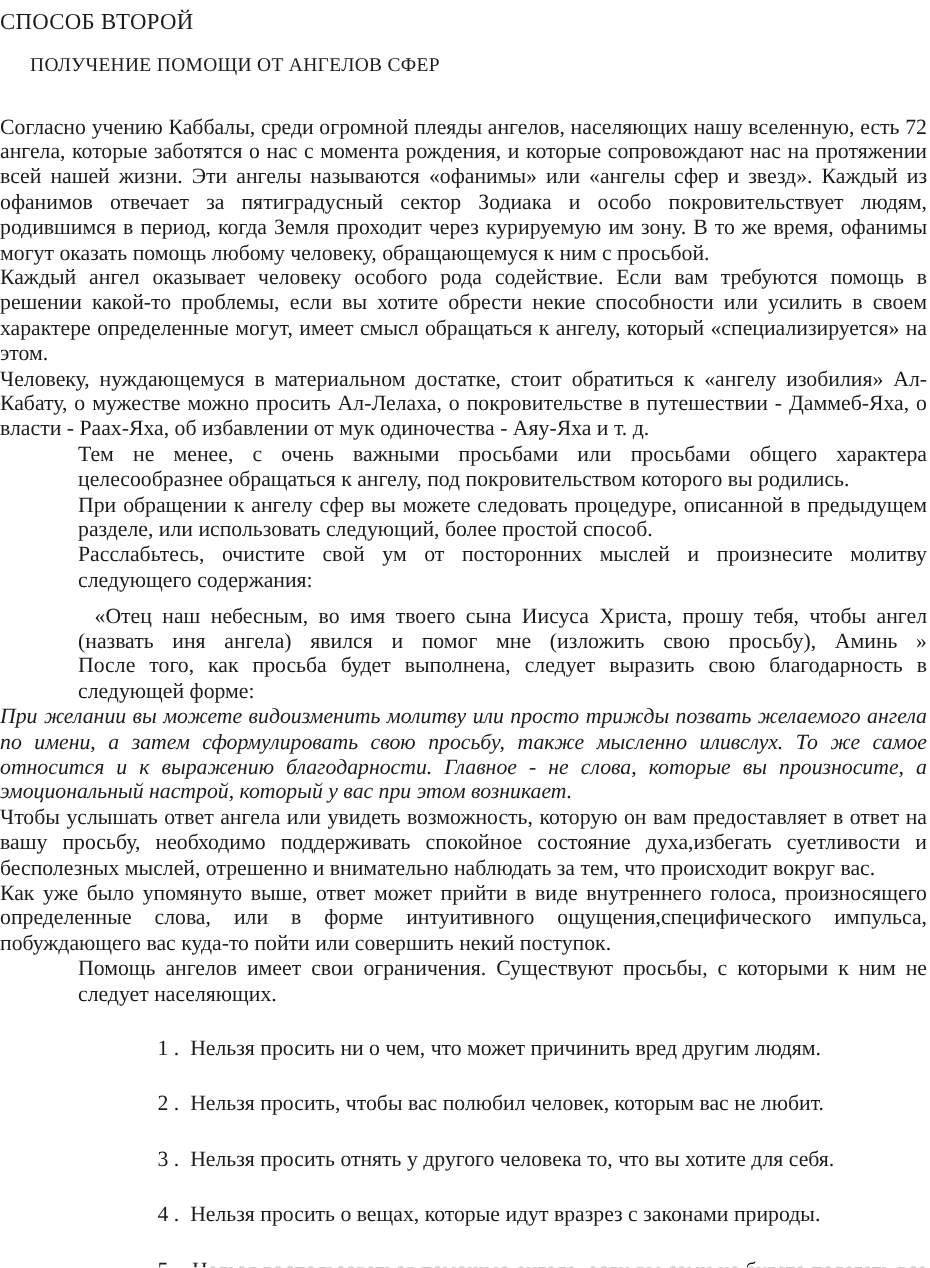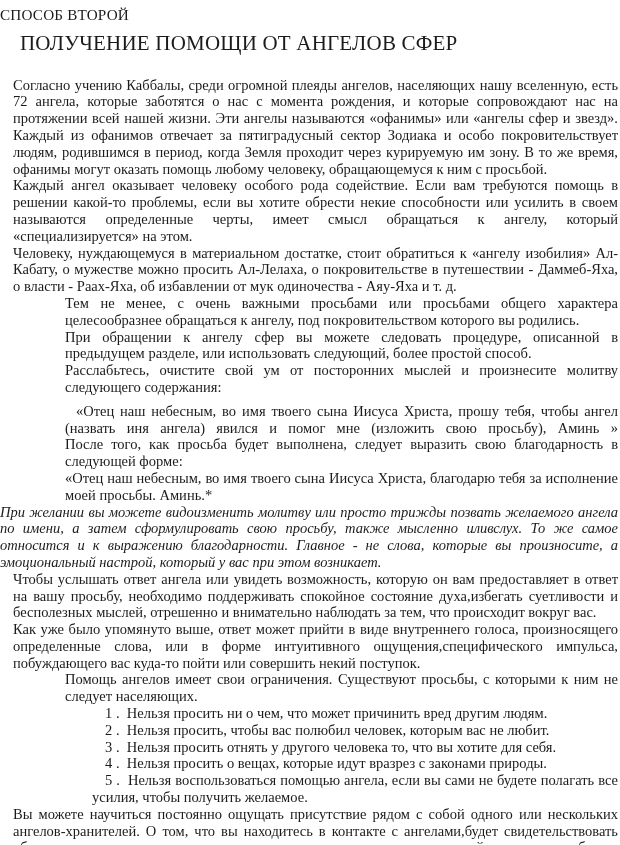--- a/index.html
+++ b/index.html
@@ -15,55 +15,54 @@
     line-height:16.8px;
     color:#1b1b1b;
   }
   .h1{
     font-size:15.2px;
     margin:0 0 0 0;
     letter-spacing:0.2px;
     white-space:nowrap;
   }
   .h2{
-    font-size:21px;
+    font-size:13px;
     margin:11px 0 0 20px;
     letter-spacing:0.2px;
     white-space:nowrap;
   }
   .doc-body{margin-top:25px;}
   .para{
     margin:0;
     text-align:justify;
   }
   .ind-0{margin-left:0;font-style:italic;}
-  .ind-1{margin-left:13px;}
-  .ind-2{margin-left:65px;}
-  .ind-list{margin-left:92px;text-indent:13px;}
+  .ind-1{margin-left:0;}
+  .ind-2{margin-left:52px;}
+  .ind-list{margin-left:92px;text-indent:13px;margin-top:20px;}
   .first-ind{text-indent:11px;}
   .gap-top{margin-top:7px;}
   .jl{text-align-last:justify;}
   .it{}
 </style>
 </head>
 <body>
 
 <div class="page">
   <div class="h1">СПОСОБ ВТОРОЙ</div>
   <div class="h2">ПОЛУЧЕНИЕ ПОМОЩИ ОТ АНГЕЛОВ СФЕР</div>
   <div class="doc-body">
       <p class="para ind-1"><span>Согласно учению Каббалы, среди огромной плеяды ангелов, населяющих нашу вселенную, есть 72 ангела, которые заботятся о нас с момента рождения, и которые сопровождают нас на протяжении всей нашей жизни. Эти ангелы называются «офанимы» или «ангелы сфер и звезд». Каждый из офанимов отвечает за пятиградусный сектор Зодиака и особо покровительствует людям, родившимся в период, когда Земля проходит через курируемую им зону. В то же время, офанимы могут оказать помощь любому человеку, обращающемуся к ним с просьбой.</span></p>
-      <p class="para ind-1"><span>Каждый ангел оказывает человеку особого рода содействие. Если вам требуются помощь в решении какой-то проблемы, если вы хотите обрести некие способности или усилить в своем называются определенные черты, имеет смысл обращаться к ангелу, который «специализируется» на этом.</span></p>
+      <p class="para ind-1"><span>Каждый ангел оказывает человеку особого рода содействие. Если вам требуются помощь в решении какой-то проблемы, если вы хотите обрести некие способности или усилить в своем характере определенные могут, имеет смысл обращаться к ангелу, который «специализируется» на этом.</span></p>
       <p class="para ind-1"><span>Человеку, нуждающемуся в материальном достатке, стоит обратиться к «ангелу изобилия» Ал-Кабату, о мужестве можно просить Ал-Лелаха, о покровительстве в путешествии - Даммеб-Яха, о власти - Раах-Яха, об избавлении от мук одиночества - Аяу-Яха и т. д.</span></p>
       <p class="para ind-2"><span>Тем не менее, с очень важными просьбами или просьбами общего характера целесообразнее обращаться к ангелу, под покровительством которого вы родились.</span></p>
       <p class="para ind-2"><span>При обращении к ангелу сфер вы можете следовать процедуре, описанной в предыдущем разделе, или использовать следующий, более простой способ.</span></p>
       <p class="para ind-2"><span>Расслабьтесь, очистите свой ум от посторонних мыслей и произнесите молитву следующего содержания:</span></p>
       <p class="para ind-2 gap-top first-ind jl"><span>«Отец </span><span class="it">наш небесным, во имя твоего сына Иисуса Христа, прошу тебя, чтобы ангел (назвать иня ангела) явился и помог мне (изложить свою просьбу), Аминь »</span></p>
       <p class="para ind-2"><span>После того, как просьба будет выполнена, следует выразить свою благодарность в следующей форме:</span></p>
-      <p class="para ind-2"><span>«Отец </span><span class="it">наш небесным, во имя твоего сына Иисуса Христа, благодарю</span><span> тебя </span><span class="it">за исполнение</span><span> моей </span><span class="it">просьбы. Аминь.*</span></p>
       <p class="para ind-0"><span>При желании вы можете видоизменить молитву или просто трижды позвать желаемого ангела по имени, а затем сформулировать свою просьбу, также мысленно иливслух. То же самое относится и к выражению благодарности. Главное - не слова, которые вы произносите, а эмоциональный настрой, который у вас при этом возникает.</span></p>
       <p class="para ind-1"><span>Чтобы услышать ответ ангела или увидеть возможность, которую он вам предоставляет в ответ на вашу просьбу, необходимо поддерживать спокойное состояние духа,избегать суетливости и бесполезных мыслей, отрешенно и внимательно наблюдать за тем, что происходит вокруг вас.</span></p>
       <p class="para ind-1"><span>Как уже было упомянуто выше, ответ может прийти в виде внутреннего голоса, произносящего определенные слова, или в форме интуитивного ощущения,специфического импульса, побуждающего вас куда-то пойти или совершить некий поступок.</span></p>
       <p class="para ind-2"><span>Помощь ангелов имеет свои ограничения. Существуют просьбы, с которыми к ним не следует населяющих.</span></p>
       <p class="para ind-list"><span class="it">1 .&nbsp; Нельзя просить ни о чем, что </span><span>может </span><span class="it">причинить вред другим людям.</span></p>
       <p class="para ind-list"><span class="it">2 .&nbsp; Нельзя просить, чтобы вас полюбил человек, которым вас не любит.</span></p>
       <p class="para ind-list"><span class="it">3 .&nbsp; Нельзя просить отнять у другого человека то, что вы хотите для себя.</span></p>
       <p class="para ind-list"><span class="it">4 .&nbsp; Нельзя просить </span><span>о вещах, </span><span class="it">которые идут вразрез с законами природы.</span></p>
       <p class="para ind-list"><span class="it">5 .&nbsp; Нельзя воспользоваться помощью ангела, если вы сами не будете полагать все усилия, чтобы получить желаемое.</span></p>
       <p class="para ind-1 jl"><span>Вы можете научиться постоянно ощущать присутствие рядом с собой одного или нескольких ангелов-хранителей. О том, что вы находитесь в контакте с ангелами,будет свидетельствовать обострившаяся интуиция и удача, которая станет приходить к вам всякий раз, когда вы будете следовать велениям внутреннего голоса.</span></p>

